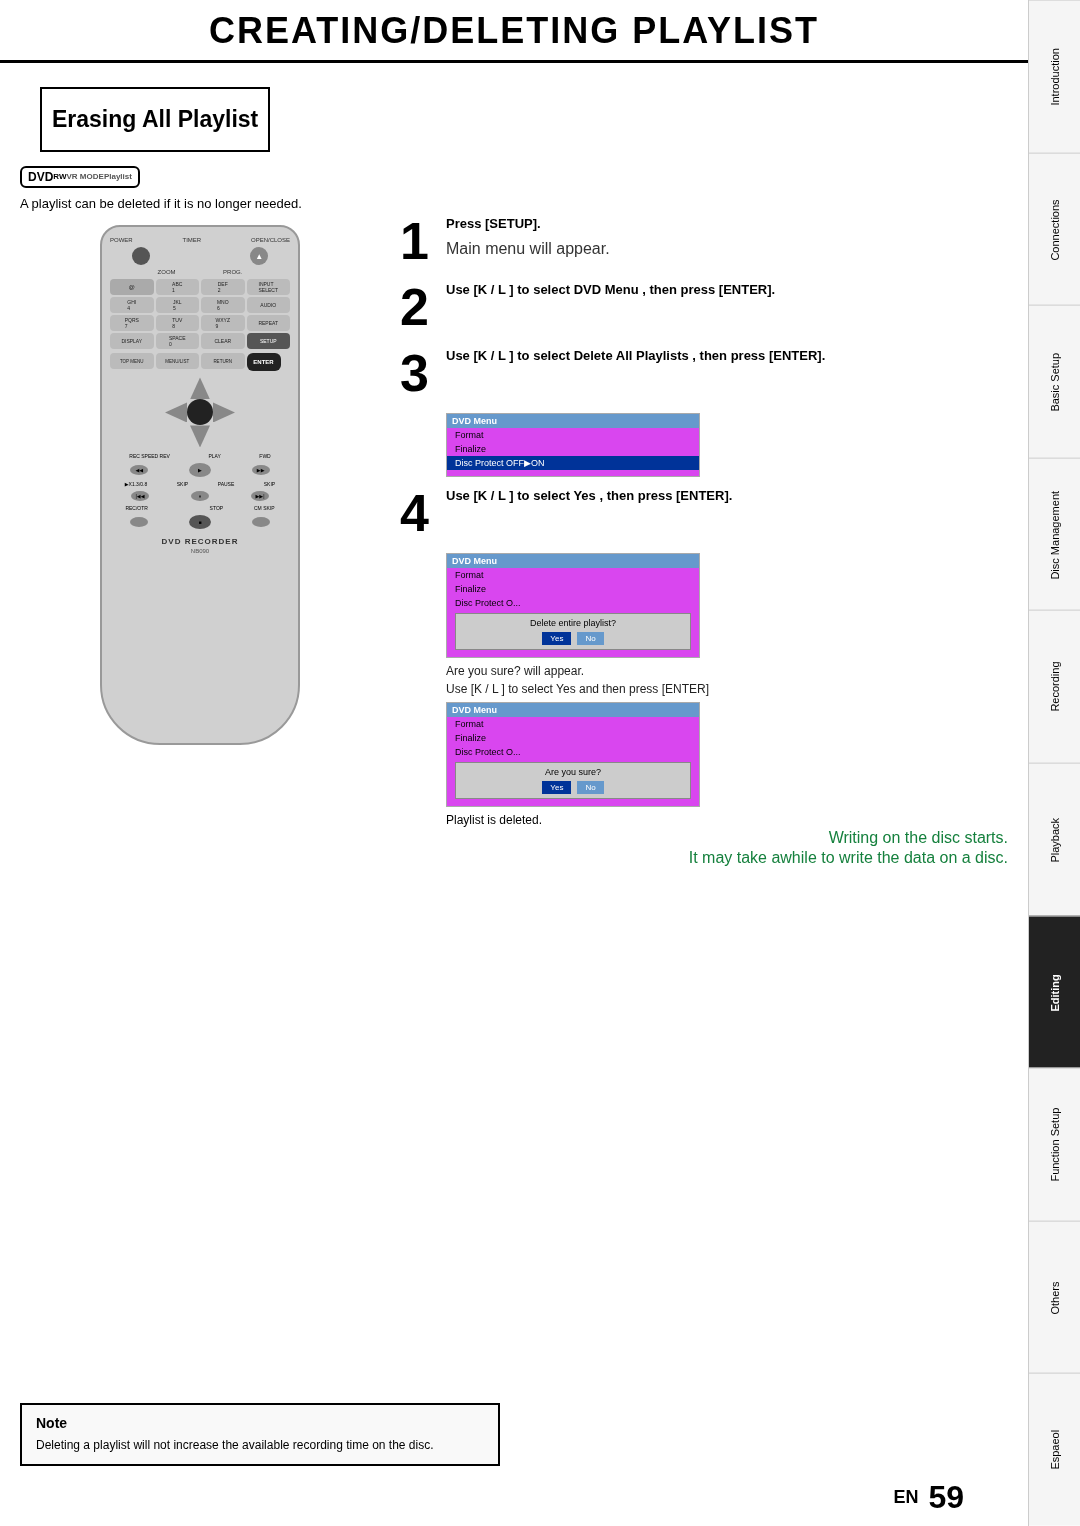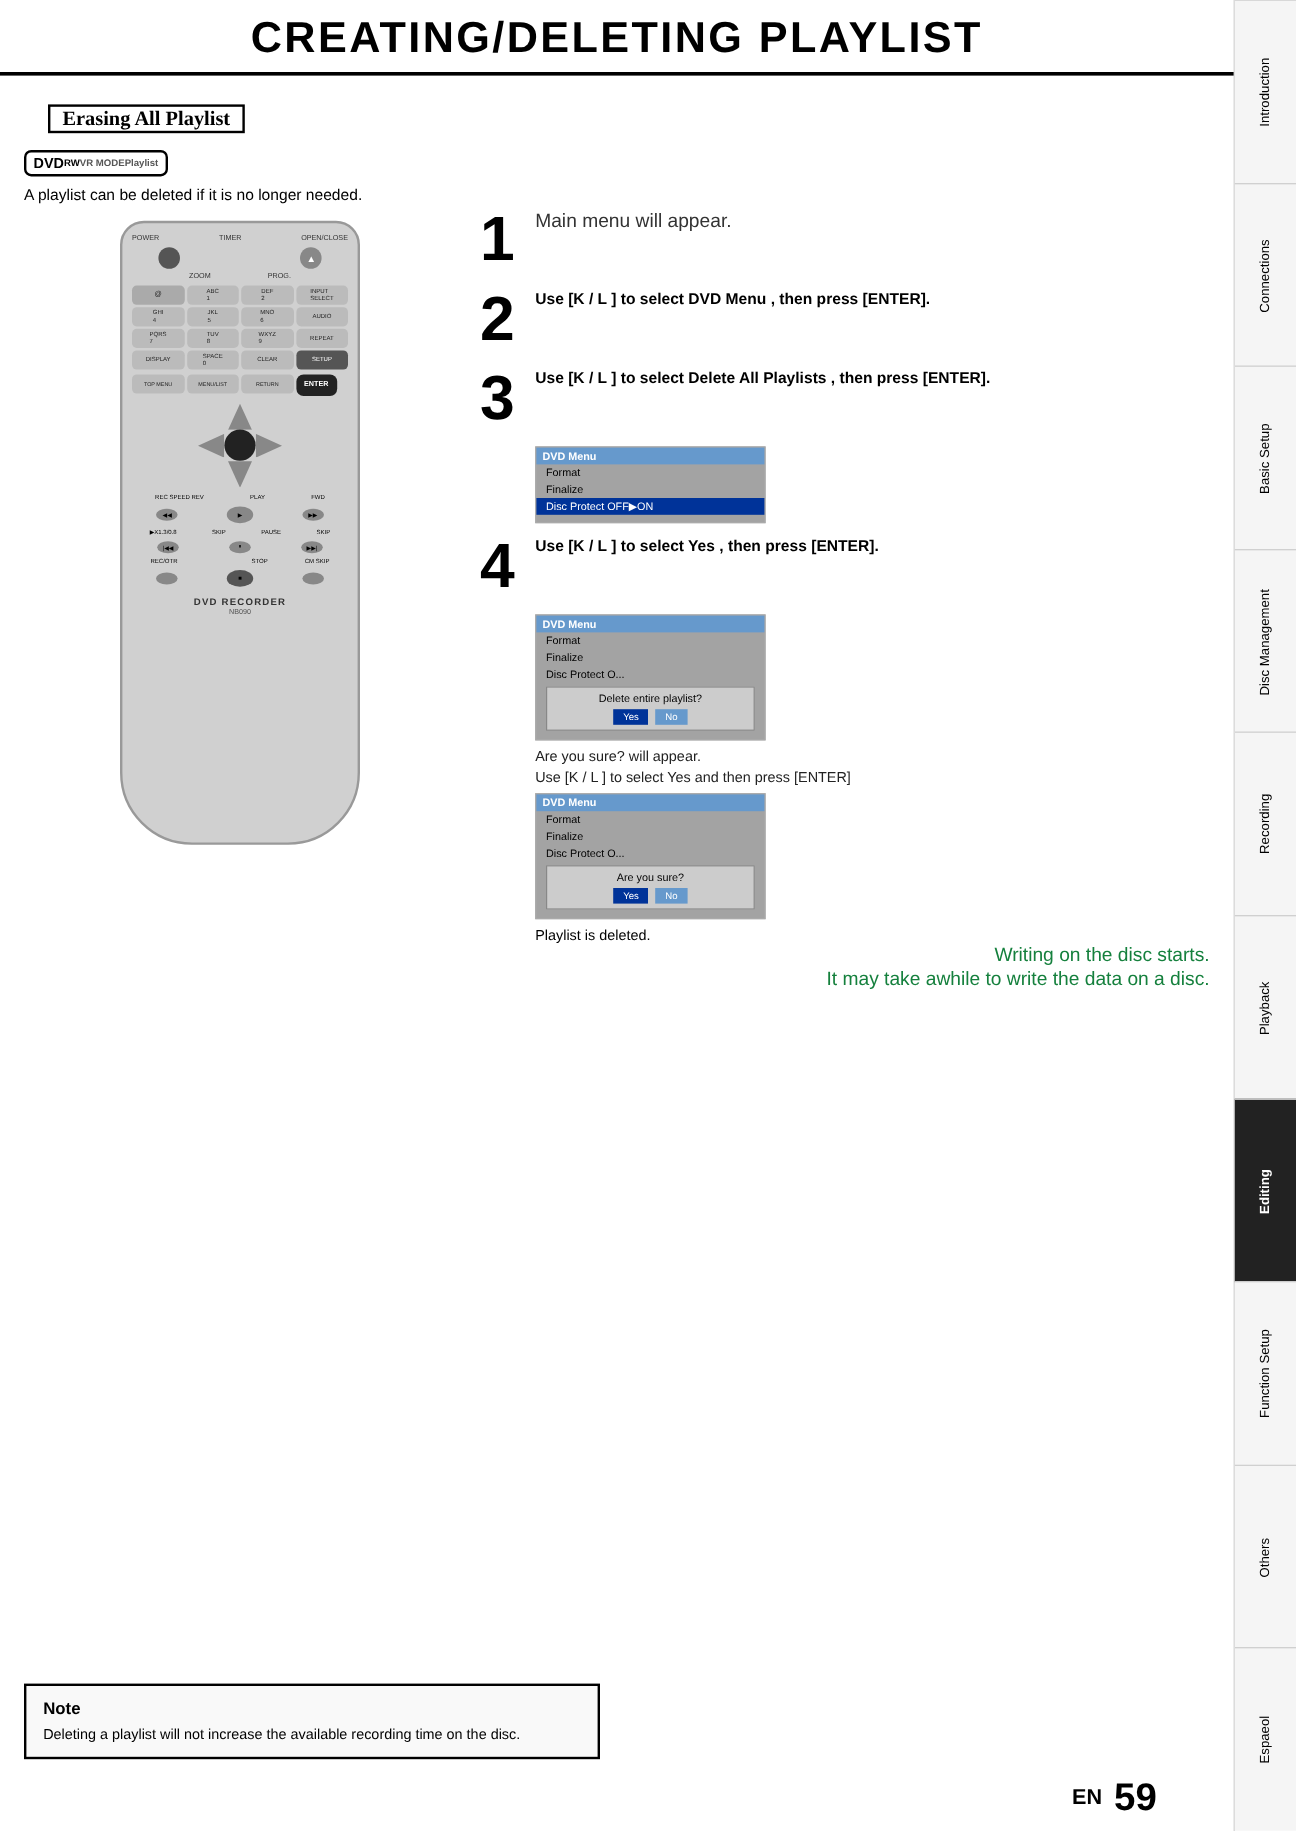--- a/index.html
+++ b/index.html
@@ -65,24 +65,23 @@
       font-weight: bold;
       letter-spacing: 2px;
       color: #000;
     }
 
     
     .section-header {
       margin: 12px 20px 6px 20px;
       border: 2px solid #000;
       display: inline-block;
-      padding: 0 10px;
-      font-size: 17px;
-      font-weight: bold;
-      font-family: Liberation Serif, serif;
+      padding: 17px 10px;
+      font-size: 23px;
+      font-weight: bold;
     }
 
     
     .dvd-badge {
       margin: 8px 20px;
       display: flex;
       align-items: center;
     }
     .dvd-badge-inner {
       border: 2px solid #000;
@@ -287,22 +286,22 @@
       font-weight: bold;
     }
     .step-content .sub-text {
       font-size: 16px;
       color: #333;
     }
 
     
     .dvd-menu-box {
       border: 1px solid #aaa;
-      background: #a3a3a3;
-      width: 192px;
+      background: #d946ef;
+      width: 254px;
       margin: 6px 0 6px 46px;
       padding: 0;
     }
     .dvd-menu-title {
       background: #6699cc;
       color: #fff;
       font-size: 9px;
       font-weight: bold;
       padding: 2px 5px;
     }
@@ -557,20 +556,21 @@
           <div class="remote-model">NB090</div>
         </div>
       </div>
     </div>
 
     <div class="right-col">
 
       <div class="step">
         <div class="step-num">1</div>
         <div class="step-content">
+          <p><strong>Press [SETUP].</strong></p>
           <p class="sub-text">Main menu will appear.</p>
         </div>
       </div>
 
       <div class="step">
         <div class="step-num">2</div>
         <div class="step-content">
           <p><strong>Use [K / L ] to select  DVD Menu , then press [ENTER].</strong></p>
         </div>
       </div>

